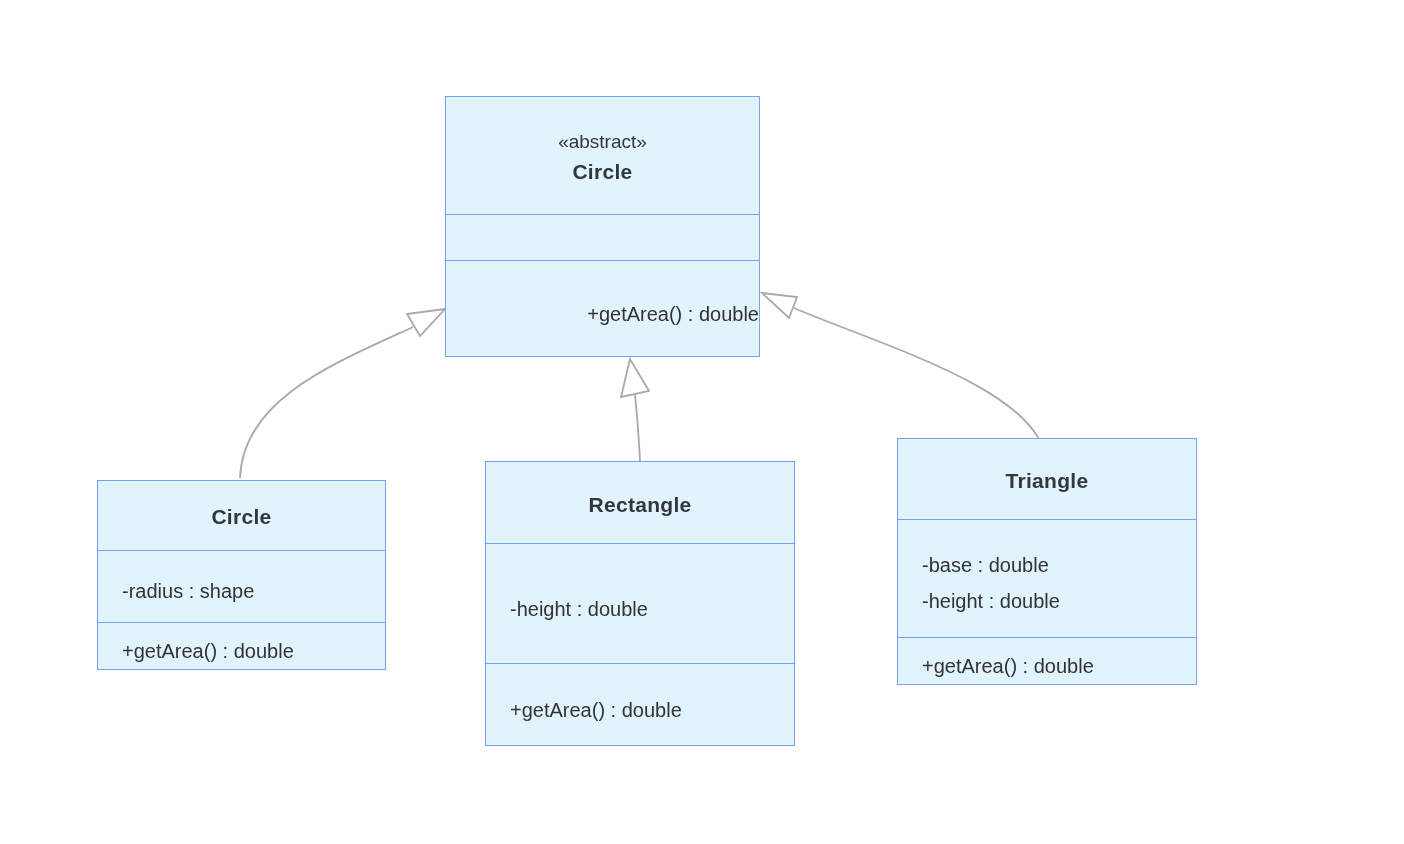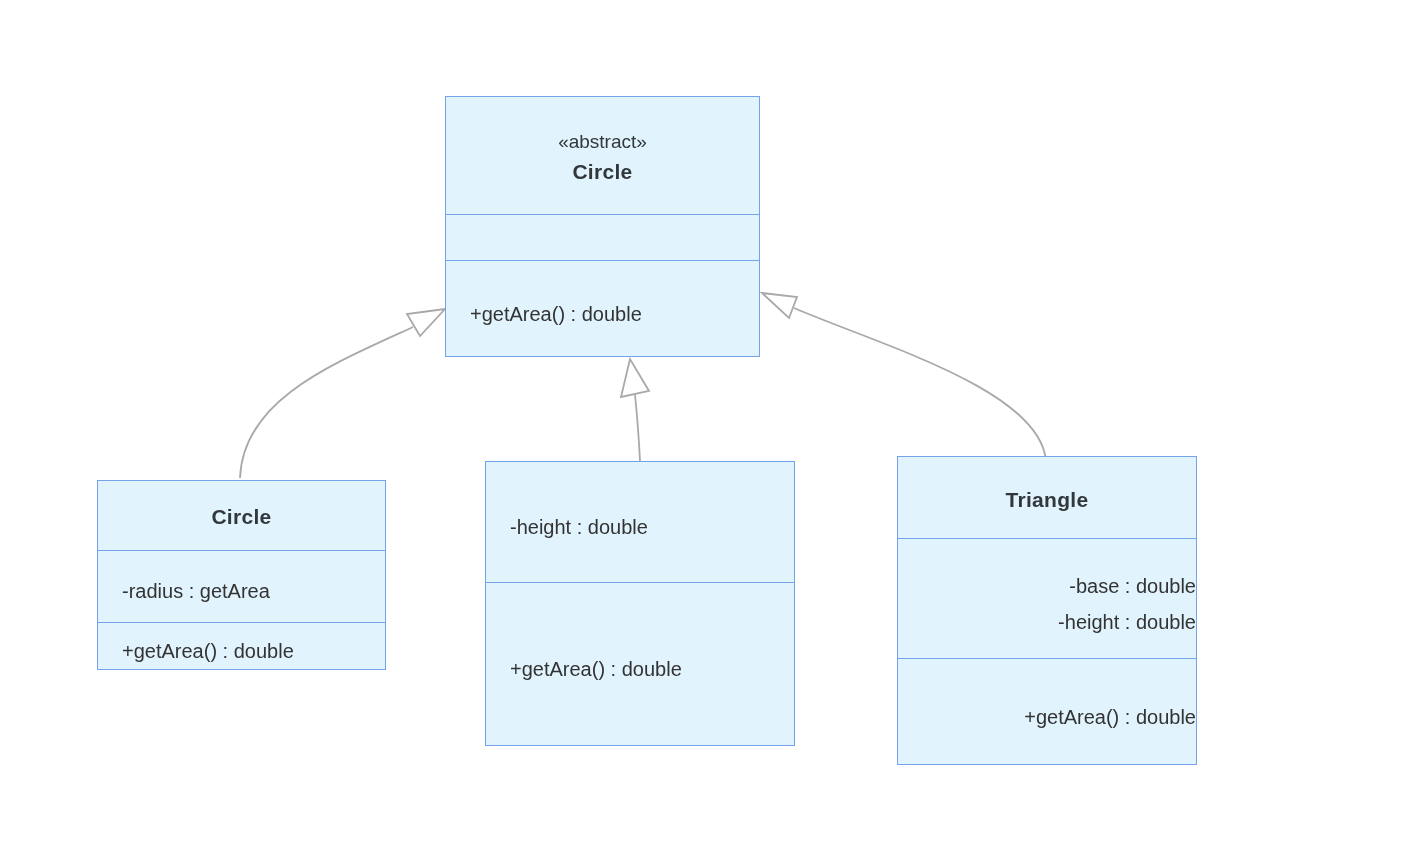--- a/index.html
+++ b/index.html
@@ -55,54 +55,57 @@
       <path d="M 640,461 C 639,441 637,414 635,395"></path>
       <path d="M 1046,461 C 1040,390 880,345 794,308"></path>
     </g>
     <g stroke="#A9A9A9" stroke-width="1.8" fill="#FFFFFF">
       <polygon points="445,309 407,314 420,336"></polygon>
       <polygon points="630,359 621,397 649,391"></polygon>
       <polygon points="762,293 797,297 789,318"></polygon>
     </g>
   </svg>
 
-  <div class="class-box" style="left:445px; top:96px; width:315px; height:261px;">
+  <div class="class-box" style="left:445px; top:96px; width:315px; height:261px;text-align:right;">
     <div class="sec title-sec" style="height:117px">
       <div class="stereotype">«abstract»</div>
       <div class="class-name">Circle</div>
     </div>
     <div class="sec" style="height:46px"></div>
     <div class="sec members-sec grow">
       <div class="member">+getArea() : double</div>
     </div>
   </div>
 
 
   <div class="class-box" style="left:97px; top:480px; width:289px; height:190px;">
     <div class="sec title-sec" style="height:81px">
       <div class="class-name">Circle</div>
     </div>
     <div class="sec members-sec" style="height:84px">
-      <div class="member">-radius : getArea</div>
+      <div class="member">-radius : shape</div>
     </div>
     <div class="sec members-sec grow">
       <div class="member">+getArea() : double</div>
     </div>
   </div>
 
   <div class="class-box" style="left:485px; top:461px; width:310px; height:285px;">
+    <div class="sec title-sec" style="height:81px">
+      <div class="class-name">Rectangle</div>
+    </div>
     <div class="sec members-sec" style="height:120px">
       <div class="member">-height : double</div>
     </div>
     <div class="sec members-sec grow">
       <div class="member">+getArea() : double</div>
     </div>
   </div>
 
-  <div class="class-box" style="left:897px; top:456px; width:300px; height:309px;text-align:right;">
+  <div class="class-box" style="left:897px; top:438px; width:300px; height:247px;">
     <div class="sec title-sec" style="height:81px">
       <div class="class-name">Triangle</div>
     </div>
     <div class="sec members-sec" style="height:120px">
       <div class="member">-base : double</div>
       <div class="member">-height : double</div>
     </div>
     <div class="sec members-sec grow">
       <div class="member">+getArea() : double</div>
     </div>

